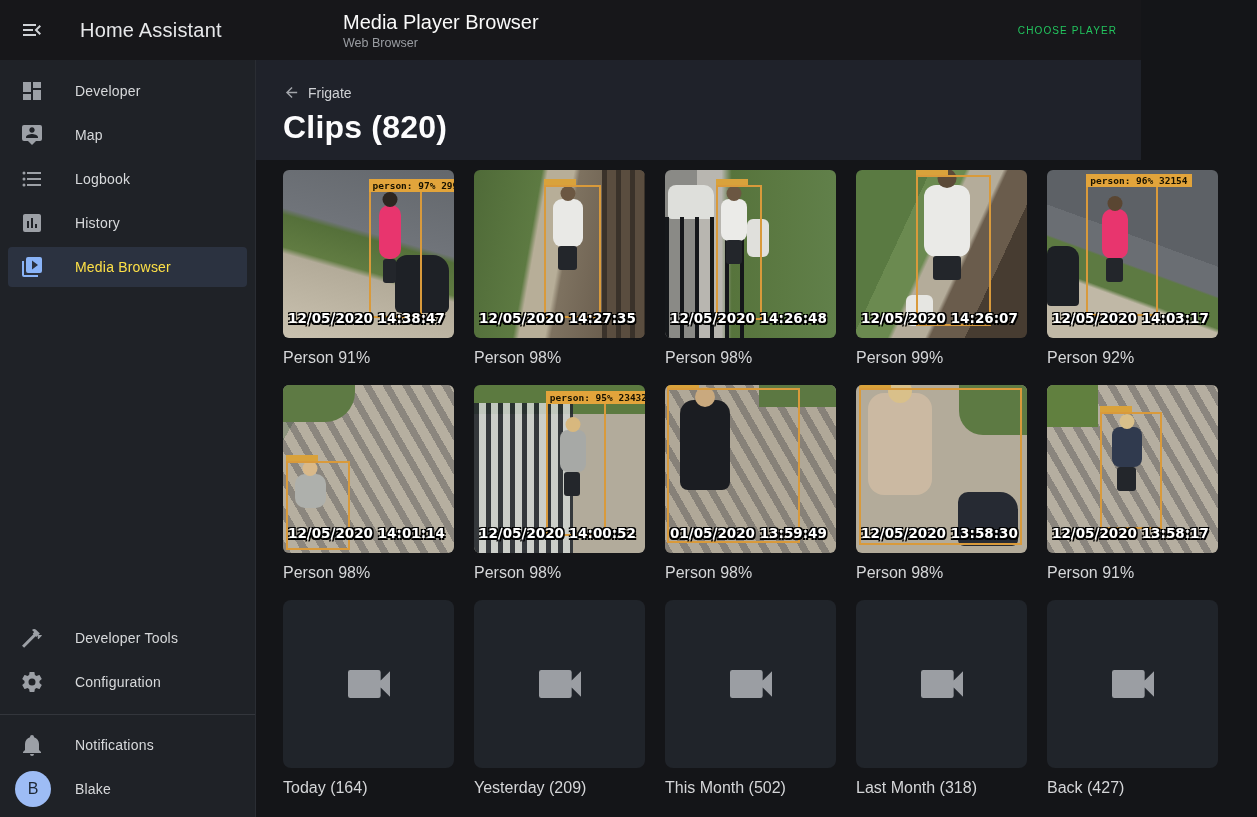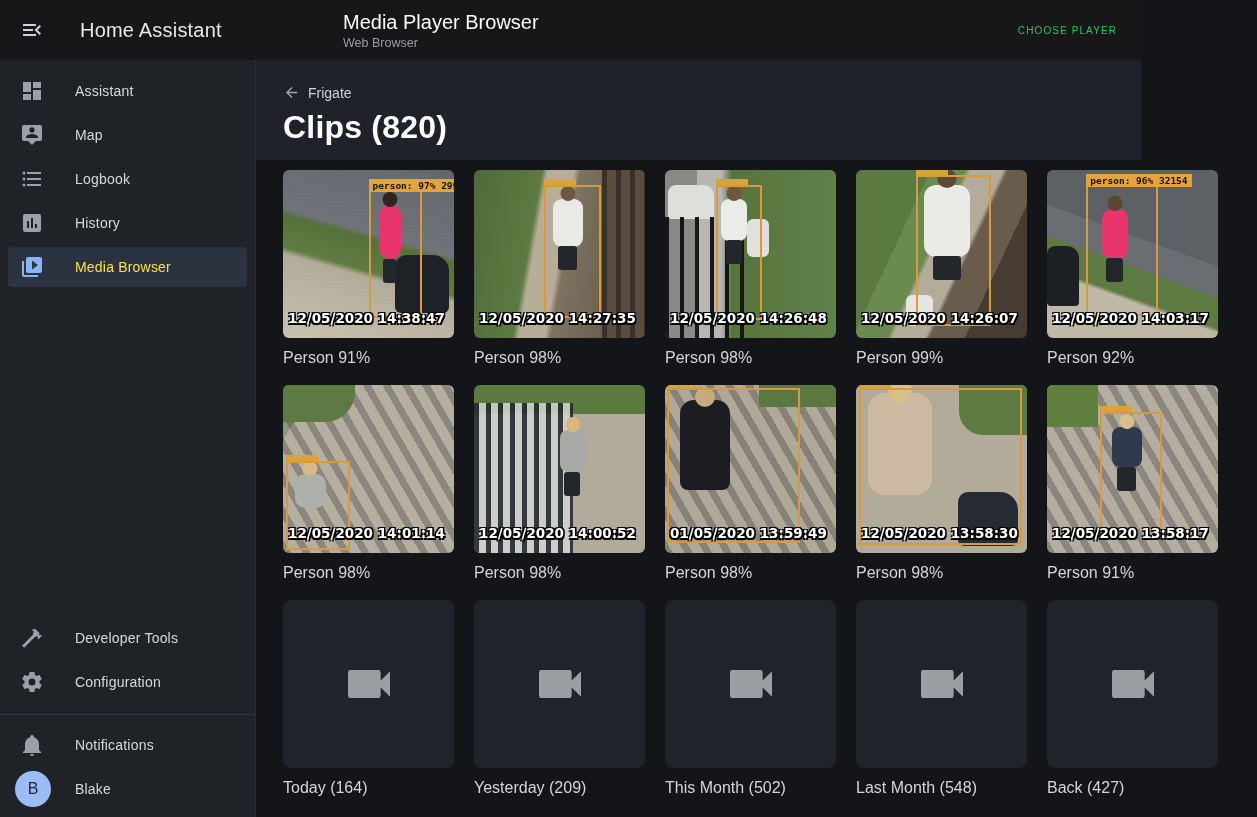--- a/index.html
+++ b/index.html
@@ -161,21 +161,21 @@
   <div class="body">
 
     <div class="sidebar">
       <div class="nav">
         <div class="side-item">
           <span class="icn">
               <svg viewBox="0 0 24 24">
                 <path d="M13,3V9H21V3M13,21H21V11H13M3,21H11V15H3M3,13H11V3H3V13Z"></path>
               </svg>
             </span>
-          <span class="lbl">Assistant</span>
+          <span class="lbl">Developer</span>
         </div>
         <div class="side-item">
           <span class="icn">
               <svg viewBox="0 0 24 24">
                 <path d="M20,2H4A2,2 0 0,0 2,4V16A2,2 0 0,0 4,18H8L12,22L16,18H20A2,2 0 0,0 22,16V4A2,2 0 0,0 20,2M12,4.3C13.5,4.3 14.7,5.5 14.7,7C14.7,8.5 13.5,9.7 12,9.7C10.5,9.7 9.3,8.5 9.3,7C9.3,5.5 10.5,4.3 12,4.3M18,15H6V14.1C6,12.1 10,11 12,11C14,11 18,12.1 18,14.1V15Z"></path>
               </svg>
             </span>
           <span class="lbl">Map</span>
         </div>
         <div class="side-item">
@@ -324,20 +324,23 @@
             </div>
             <div class="ts">12/05/2020 14:01:14</div>
           </div>
           <div class="caption">Person 98%</div>
         </div>
 
         <div class="card">
           <div class="thumb t7">
             <div class="blob b2"></div>
             <div class="blob b1 fig legs"></div>
+            <div class="bbox">
+              <span class="det">person: 95% 23432</span>
+            </div>
             <div class="ts">12/05/2020 14:00:52</div>
           </div>
           <div class="caption">Person 98%</div>
         </div>
 
         <div class="card">
           <div class="thumb t8">
             <div class="stripes"></div>
             <div class="blob b2"></div>
             <div class="blob b1 fig"></div>
@@ -409,21 +412,21 @@
         </div>
 
         <div class="card">
           <div class="folder-thumb">
             <span class="icn">
                 <svg viewBox="0 0 24 24">
                   <path d="M17,10.5V7A1,1 0 0,0 16,6H4A1,1 0 0,0 3,7V17A1,1 0 0,0 4,18H16A1,1 0 0,0 17,17V13.5L21,17.5V6.5L17,10.5Z"></path>
                 </svg>
               </span>
           </div>
-          <div class="caption">Last Month (548)</div>
+          <div class="caption">Last Month (318)</div>
         </div>
 
         <div class="card">
           <div class="folder-thumb">
             <span class="icn">
                 <svg viewBox="0 0 24 24">
                   <path d="M17,10.5V7A1,1 0 0,0 16,6H4A1,1 0 0,0 3,7V17A1,1 0 0,0 4,18H16A1,1 0 0,0 17,17V13.5L21,17.5V6.5L17,10.5Z"></path>
                 </svg>
               </span>
           </div>

